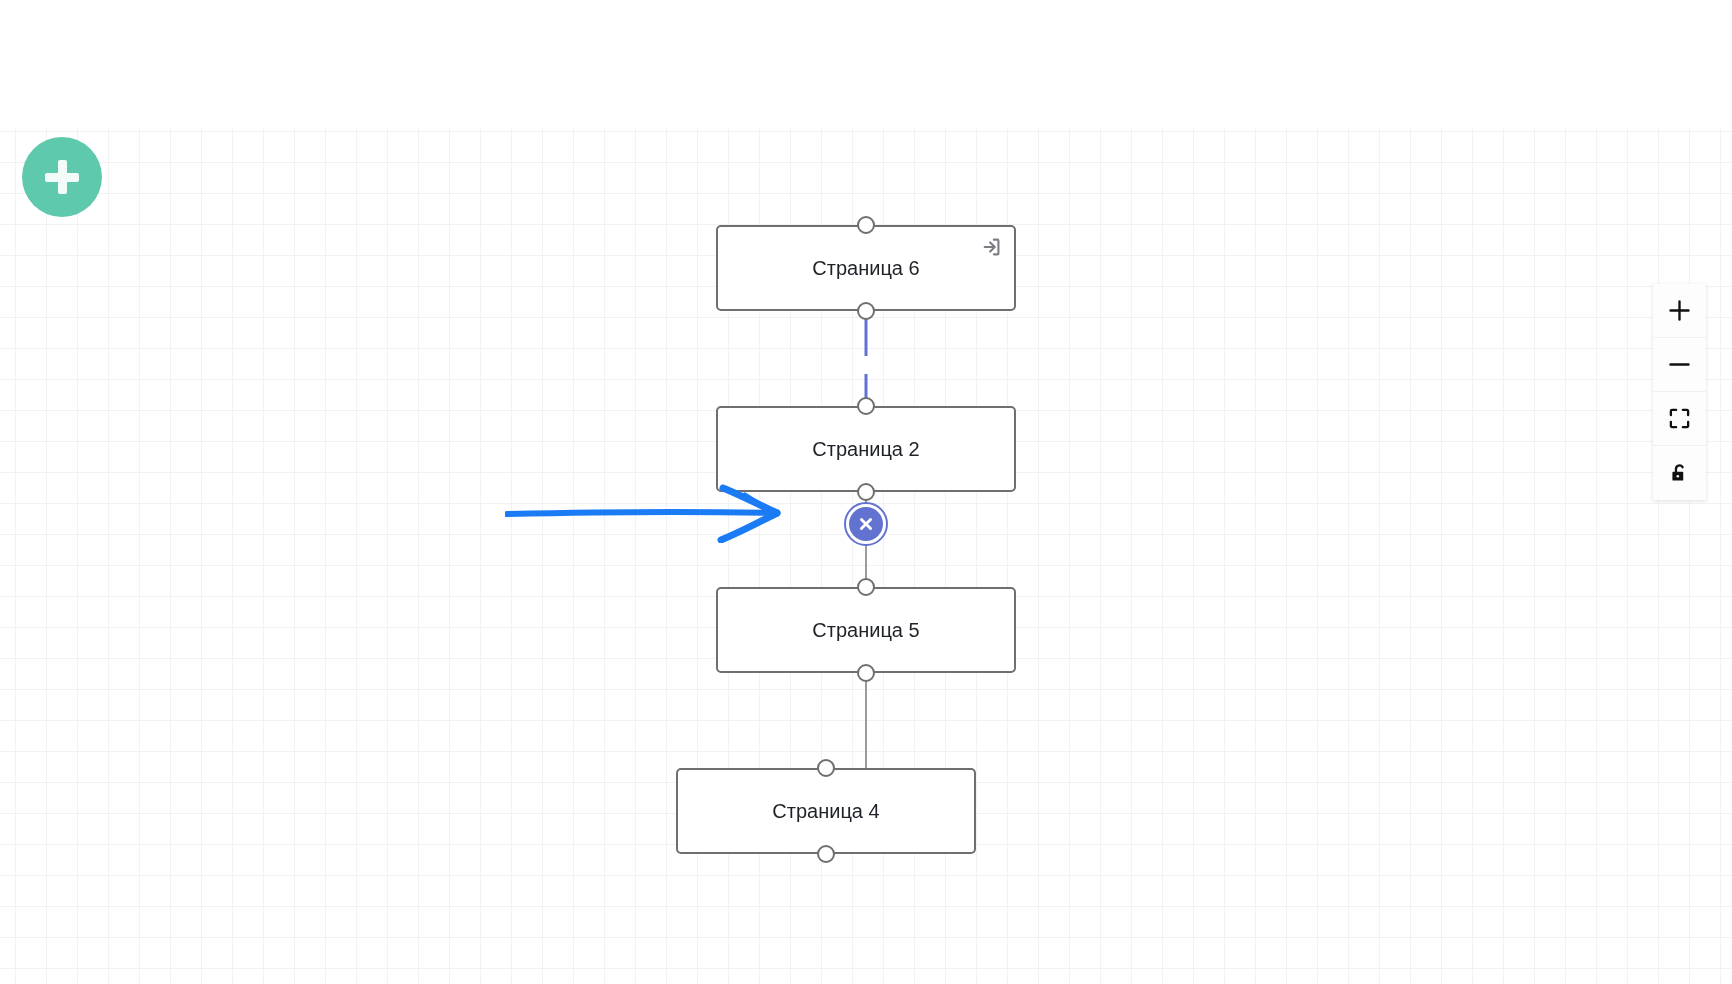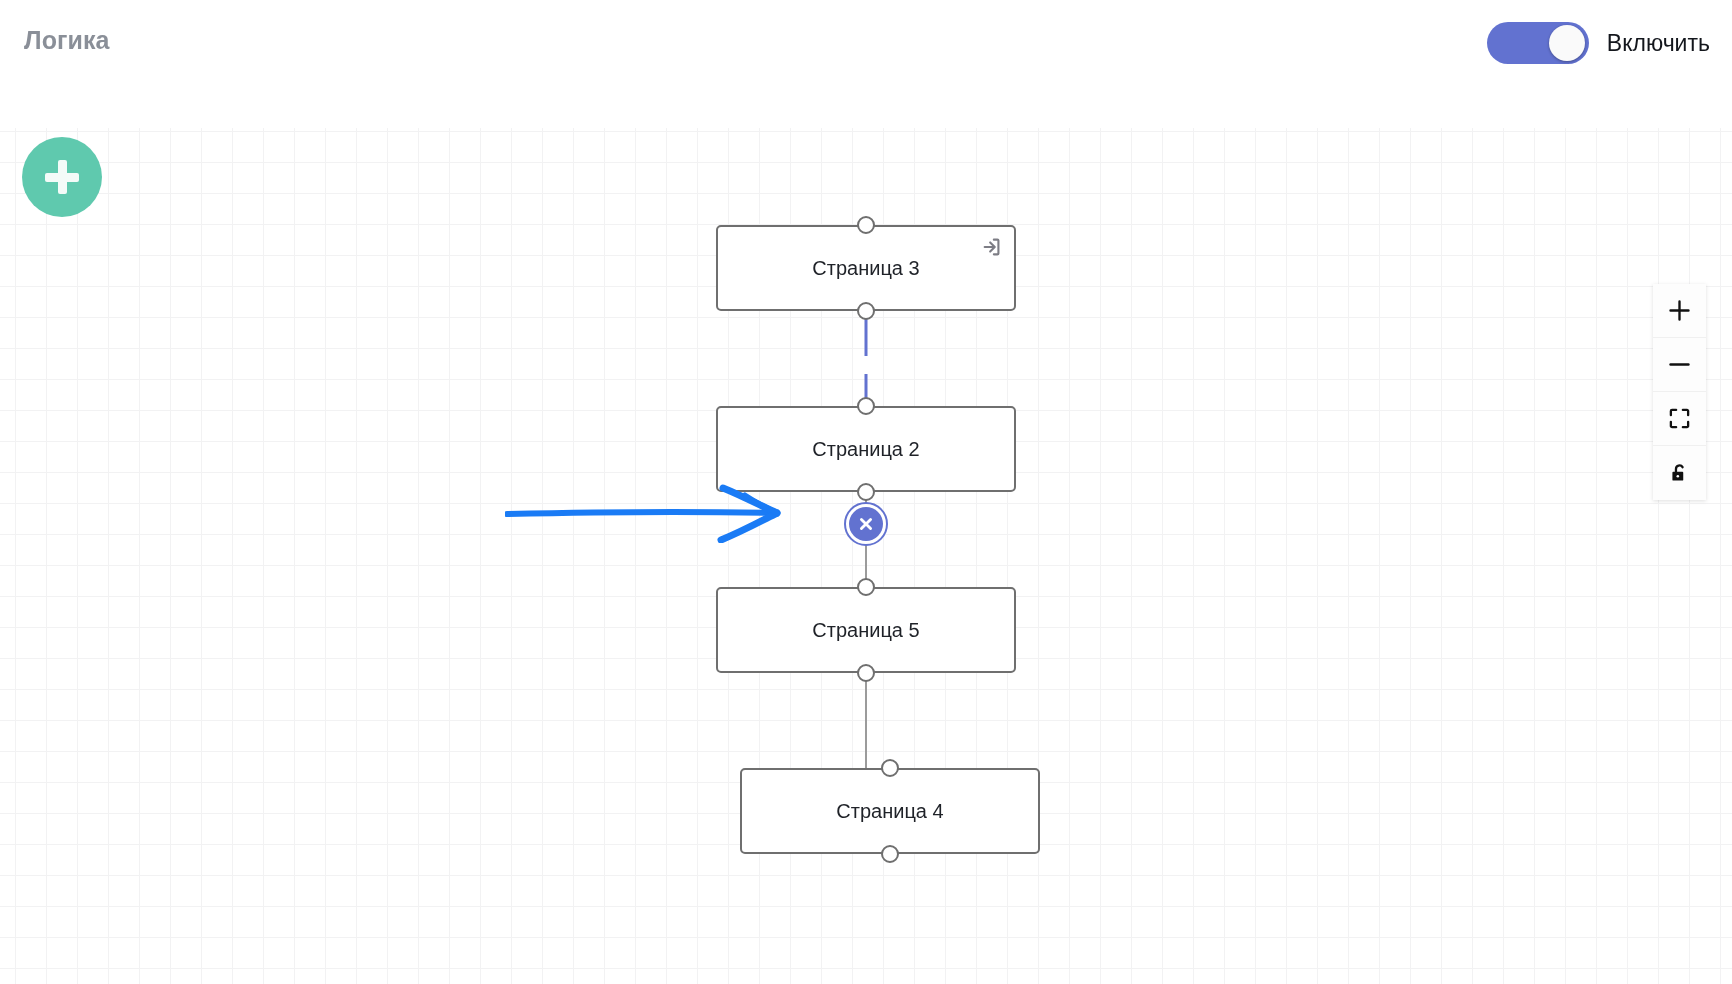--- a/index.html
+++ b/index.html
@@ -245,21 +245,21 @@
 
   <div class="canvas">
 
     <div class="edge selected" style="top:178px; height:50px;"></div>
     <div class="edge selected" style="top:246px; height:36px;"></div>
     <div class="edge" style="top:360px; height:100px;"></div>
     <div class="edge" style="top:541px; height:101px;"></div>
 
     <div class="node" style="left:716px; top:97px;">
       <span class="handle top"></span>
-      <span class="node-label">Страница 3</span>
+      <span class="node-label">Страница 6</span>
       <span class="node-badge-icon">
         <svg width="22" height="22" viewBox="0 0 24 24" fill="none" stroke="#7d7d85" stroke-width="2.3" stroke-linecap="round" stroke-linejoin="round">
           <path d="M14 4h4a1 1 0 0 1 1 1v14a1 1 0 0 1-1 1h-4"></path>
           <path d="M4 12h10"></path>
           <path d="M10 7l5 5-5 5"></path>
         </svg>
       </span>
       <span class="handle bottom"></span>
     </div>
 
@@ -277,21 +277,21 @@
       <span class="node-label">Страница 2</span>
       <span class="handle bottom"></span>
     </div>
 
     <div class="node" style="left:716px; top:459px;">
       <span class="handle top"></span>
       <span class="node-label">Страница 5</span>
       <span class="handle bottom"></span>
     </div>
 
-    <div class="node" style="left:740px; top:640px;">
+    <div class="node" style="left:676px; top:640px;">
       <span class="handle top"></span>
       <span class="node-label">Страница 4</span>
       <span class="handle bottom"></span>
     </div>
 
     <svg class="annotation-arrow" viewBox="0 0 330 60" fill="none">
       <path d="M2 31 C 90 29, 180 28, 268 30" stroke="#1a7bf5" stroke-width="6" stroke-linecap="round"></path>
       <path d="M218 5 C 240 14, 258 24, 272 30" stroke="#1a7bf5" stroke-width="7" stroke-linecap="round"></path>
       <path d="M272 30 C 258 37, 240 47, 216 57" stroke="#1a7bf5" stroke-width="7" stroke-linecap="round"></path>
       <path d="M240 12 C 252 20, 264 26, 272 30" stroke="#1a7bf5" stroke-width="5" stroke-linecap="round"></path>
@@ -328,28 +328,19 @@
             <path d="M8.3 10.2V7.2a3.7 3.7 0 0 1 6.9-1.8" stroke="#111111" stroke-width="2.4" stroke-linecap="round"></path>
             <rect x="4.6" y="10.2" width="11.3" height="9.2" rx="0.9" fill="#111111"></rect>
             <circle cx="10.25" cy="14.8" r="1.35" fill="#ffffff"></circle>
           </svg>
         </span>
       </button>
     </div>
 
   </div>
 
-  <div class="header">
-    <div class="header-title">Логика</div>
-    <div class="header-right">
-      <div class="toggle">
-        <span class="toggle-knob"></span>
-      </div>
-      <span class="toggle-label">Включить</span>
-    </div>
-  </div>
 
   <button class="add-fab">
     <span class="plus-h"></span>
     <span class="plus-v"></span>
   </button>
 
 </div>
 
 </body></html>

